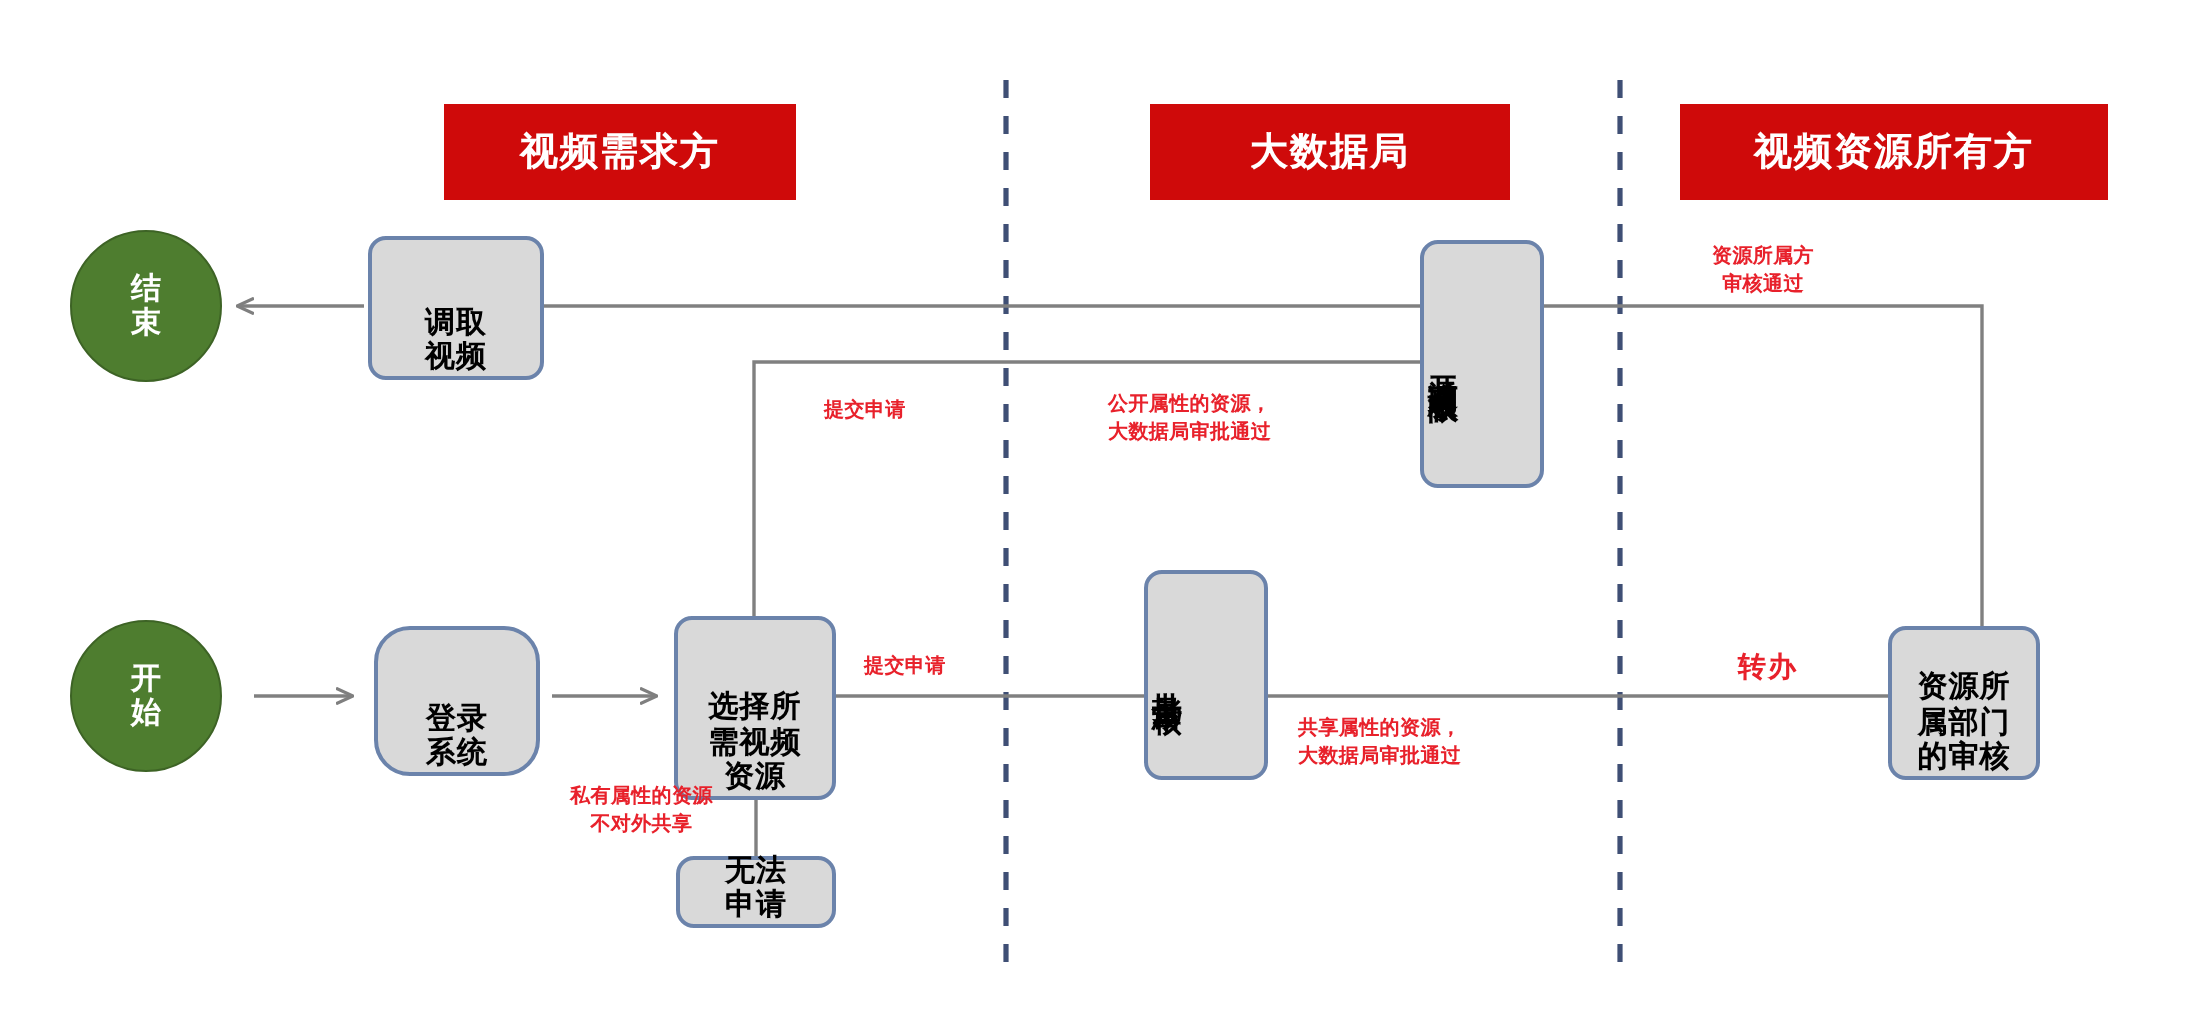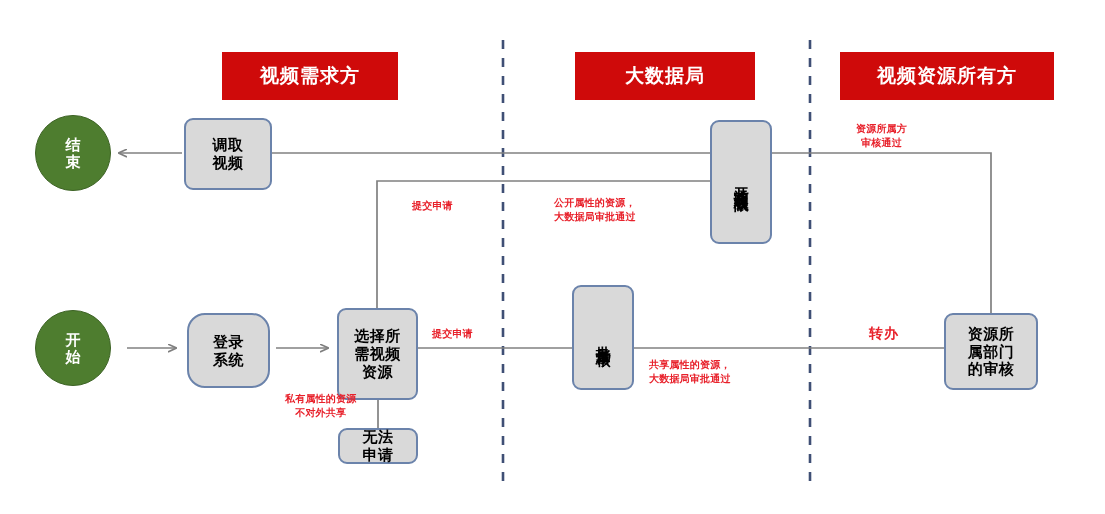--- a/index.html
+++ b/index.html
@@ -35,21 +35,21 @@
     box-sizing: border-box;
   }
   
   .node-box {
     position: absolute;
     box-sizing: border-box;
     background: #d9d9d9;
     border: 2px solid #6b83ab;
     border-radius: 9px;
     display: flex;
-    align-items: center;
+    align-items: flex-end;
     justify-content: center;
     text-align: center;
     color: #000000;
     font-size: 15px;
     font-weight: 700;
     line-height: 1.18;
     letter-spacing: 0.5px;
   }
   .node-box.vertical {
     writing-mode: vertical-rl;
@@ -140,21 +140,21 @@
 系统</span>
     </div>
     <div class="node-box" style="left: 337px; top: 308px; width: 81px; height: 92px;">
       <span style="white-space: pre-line;">选择所
 需视频
 资源</span>
     </div>
     <div class="node-box vertical" style="left: 572px; top: 285px; width: 62px; height: 105px;">
       <span style="white-space: pre-line;">批量审核</span>
     </div>
-    <div class="node-box" style="left: 944px; top: 313px; width: 94px; height: 77px;">
+    <div class="node-box" style="left: 944px; top: 313px; width: 76px; height: 77px;">
       <span style="white-space: pre-line;">资源所
 属部门
 的审核</span>
     </div>
     <div class="node-box" style="left: 338px; top: 428px; width: 80px; height: 36px;">
       <span style="white-space: pre-line;">无法
 申请</span>
     </div>
     <div class="node-circle" style="left: 35px; top: 115px; width: 76px; height: 76px;">
       <span style="white-space: pre-line;">结

